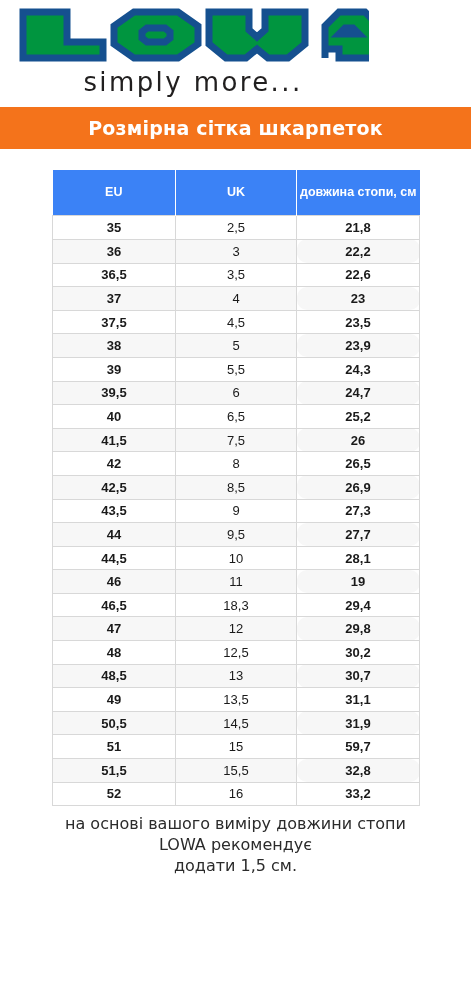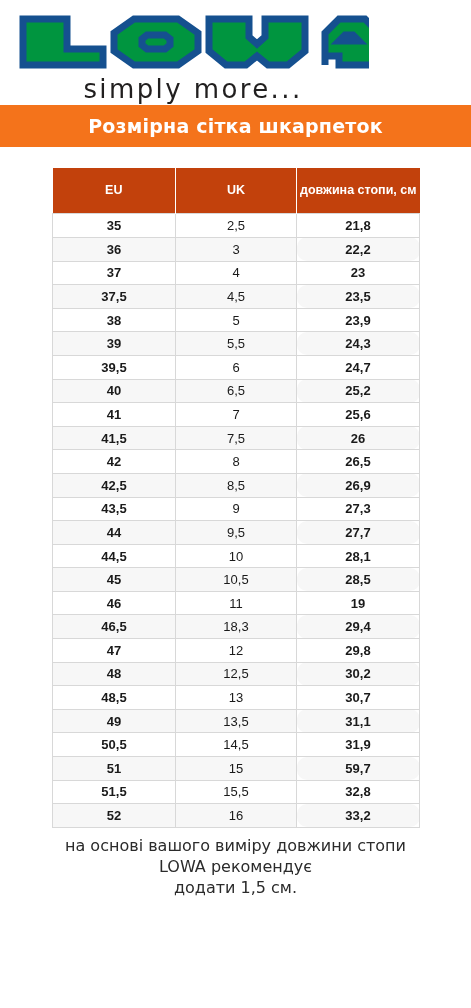--- a/index.html
+++ b/index.html
@@ -10,21 +10,21 @@
     width: 471px;
     height: 1008px;
     background: #ffffff;
     font-family: "Liberation Sans", sans-serif;
     overflow: hidden;
   }
 
   
   .logo-block {
     width: 386px;
-    padding-top: 14px;
+    padding-top: 7px;
     background: #ffffff;
     text-align: center;
   }
   .logo-mark {
     display: block;
     margin: 0 auto;
   }
   .tagline {
     margin: 5px 0 0 0;
     font-family: "DejaVu Sans", sans-serif;
@@ -37,42 +37,42 @@
   }
 
   
   .banner {
     width: 471px;
     height: 42px;
     background: #f4731b;
     display: flex;
     align-items: center;
     justify-content: center;
-    margin-top: 0;
+    margin-top: 9px;
   }
   .banner-title {
     color: #ffffff;
     font-family: "DejaVu Sans", sans-serif;
     font-size: 19px;
     font-weight: 700;
     letter-spacing: 0.2px;
   }
 
   
   .table-wrap {
     width: 367px;
     margin: 21px auto 0 auto;
   }
   table.size-table {
     width: 367px;
     border-collapse: collapse;
     table-layout: fixed;
   }
   table.size-table th {
-    background: #c2410c;
+    background: #3b82f6;
     color: #ffffff;
     font-size: 12.5px;
     font-weight: 700;
     line-height: 1.25;
     padding: 7px 2px;
     text-align: center;
     vertical-align: middle;
     border-right: 1px solid #ffffff;
     height: 46px;
     box-sizing: border-box;
@@ -160,20 +160,25 @@
           <td class="c-eu">35</td>
           <td class="c-uk">2,5</td>
           <td class="c-len">21,8</td>
         </tr>
         <tr>
           <td class="c-eu">36</td>
           <td class="c-uk">3</td>
           <td class="c-len">22,2</td>
         </tr>
         <tr>
+          <td class="c-eu">36,5</td>
+          <td class="c-uk">3,5</td>
+          <td class="c-len">22,6</td>
+        </tr>
+        <tr>
           <td class="c-eu">37</td>
           <td class="c-uk">4</td>
           <td class="c-len">23</td>
         </tr>
         <tr>
           <td class="c-eu">37,5</td>
           <td class="c-uk">4,5</td>
           <td class="c-len">23,5</td>
         </tr>
         <tr>
@@ -190,25 +195,20 @@
           <td class="c-eu">39,5</td>
           <td class="c-uk">6</td>
           <td class="c-len">24,7</td>
         </tr>
         <tr>
           <td class="c-eu">40</td>
           <td class="c-uk">6,5</td>
           <td class="c-len">25,2</td>
         </tr>
         <tr>
-          <td class="c-eu">41</td>
-          <td class="c-uk">7</td>
-          <td class="c-len">25,6</td>
-        </tr>
-        <tr>
           <td class="c-eu">41,5</td>
           <td class="c-uk">7,5</td>
           <td class="c-len">26</td>
         </tr>
         <tr>
           <td class="c-eu">42</td>
           <td class="c-uk">8</td>
           <td class="c-len">26,5</td>
         </tr>
         <tr>
@@ -223,25 +223,20 @@
         </tr>
         <tr>
           <td class="c-eu">44</td>
           <td class="c-uk">9,5</td>
           <td class="c-len">27,7</td>
         </tr>
         <tr>
           <td class="c-eu">44,5</td>
           <td class="c-uk">10</td>
           <td class="c-len">28,1</td>
-        </tr>
-        <tr>
-          <td class="c-eu">45</td>
-          <td class="c-uk">10,5</td>
-          <td class="c-len">28,5</td>
         </tr>
         <tr>
           <td class="c-eu">46</td>
           <td class="c-uk">11</td>
           <td class="c-len">19</td>
         </tr>
         <tr>
           <td class="c-eu">46,5</td>
           <td class="c-uk">18,3</td>
           <td class="c-len">29,4</td>

